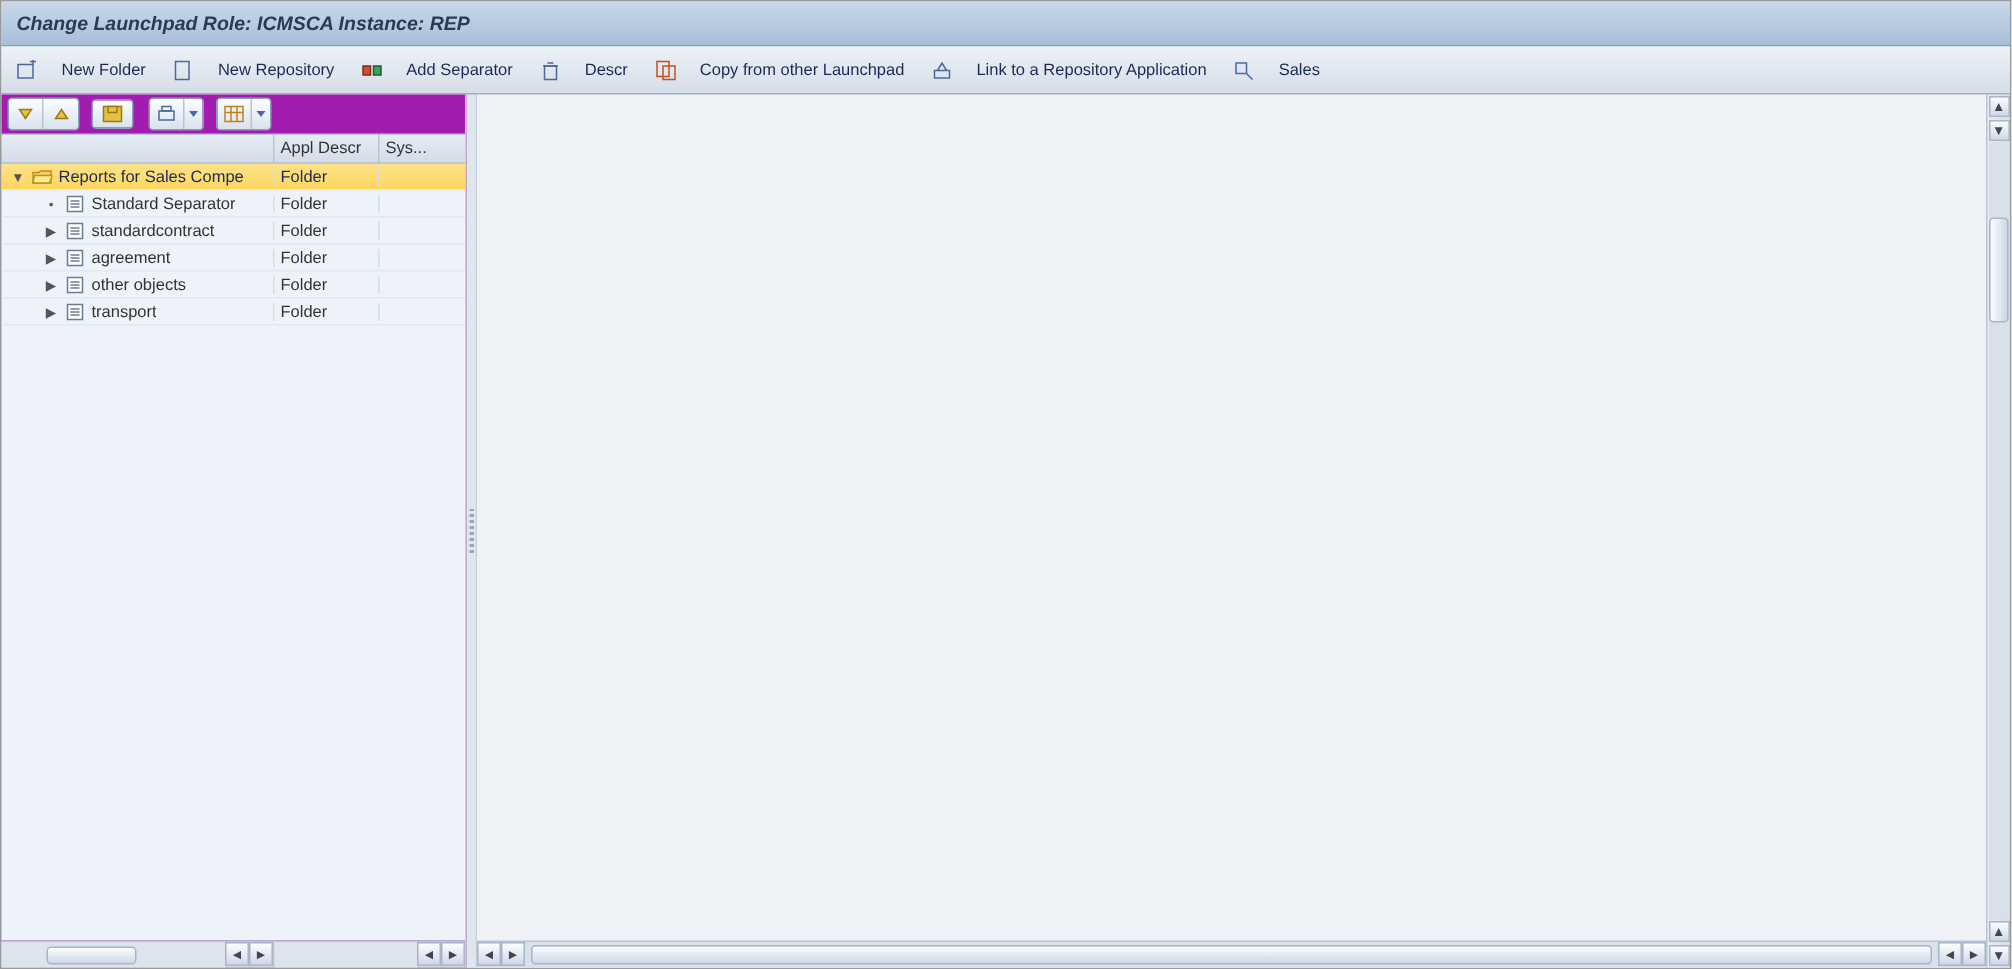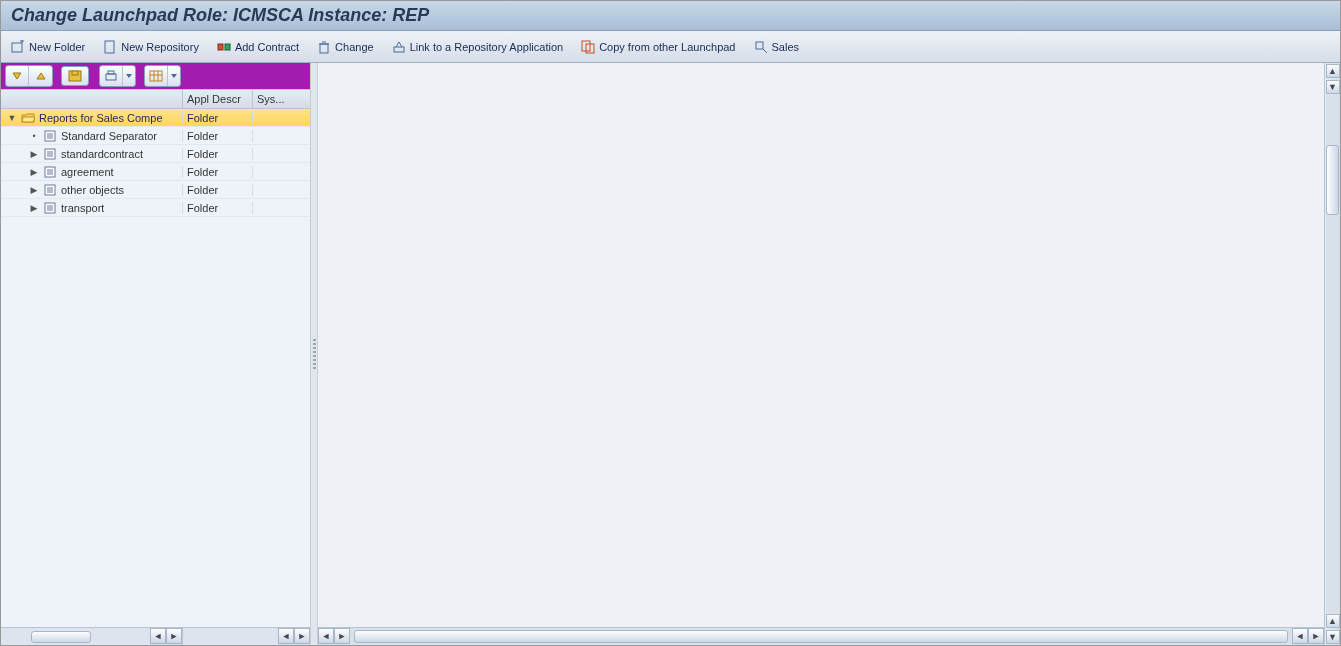--- a/index.html
+++ b/index.html
@@ -20,41 +20,41 @@
     flex-direction: column;
   }
   
   .titlebar {
     height: 30px;
     background: linear-gradient(#c9d8e8, #a8bfd8);
     border-bottom: 1px solid #8aa0b8;
     display: flex;
     align-items: center;
     padding: 0 10px;
-    font-size: 18px;
+    font-size: 13px;
     font-weight: bold;
     font-style: italic;
     color: #2a3a55;
   }
   
   .maintoolbar {
     height: 32px;
     background: linear-gradient(#eef2f7, #d5dde8);
     border-bottom: 1px solid #a0b0c0;
     display: flex;
     align-items: center;
     padding: 0 6px;
     gap: 10px;
   }
   .tb-btn {
     display: flex;
     align-items: center;
     height: 22px;
     padding: 0 4px;
-    gap: 4px;
+    gap: 16px;
     cursor: pointer;
     color: #1a2a55;
   }
   .tb-btn .glyph {
     width: 14px; height: 14px;
     display: flex; align-items: center; justify-content: center;
   }
   
   .body {
     flex: 1;
@@ -273,52 +273,52 @@
       <span>New Repository</span>
     </div>
 
     <div class="tb-btn">
       <span class="glyph">
         <svg width="14" height="14">
             <rect x="1" y="4" width="5" height="6" fill="#d05030" stroke="#803010"></rect>
             <rect x="8" y="4" width="5" height="6" fill="#40a060" stroke="#106030"></rect>
           </svg>
       </span>
-      <span>Add Contract</span>
+      <span>Add Separator</span>
     </div>
 
     <div class="tb-btn">
       <span class="glyph">
         <svg width="14" height="14">
             <rect x="3" y="4" width="8" height="9" fill="none" stroke="#4a6a9a"></rect>
             <line x1="2" y1="4" x2="12" y2="4" stroke="#4a6a9a"></line>
             <line x1="5" y1="2" x2="9" y2="2" stroke="#4a6a9a"></line>
           </svg>
       </span>
-      <span>Change</span>
+      <span>Descr</span>
+    </div>
+
+    <div class="tb-btn">
+      <span class="glyph">
+        <svg width="14" height="14">
+            <rect x="1" y="1" width="8" height="10" fill="none" stroke="#c05020"></rect>
+            <rect x="5" y="4" width="8" height="9" fill="none" stroke="#c05020"></rect>
+          </svg>
+      </span>
+      <span>Copy from other Launchpad</span>
     </div>
 
     <div class="tb-btn">
       <span class="glyph">
         <svg width="14" height="14">
             <rect x="2" y="7" width="10" height="5" fill="none" stroke="#4a6a9a"></rect>
             <path d="M4 7 L7 2 L10 7" fill="none" stroke="#4a6a9a"></path>
           </svg>
       </span>
       <span>Link to a Repository Application</span>
-    </div>
-
-    <div class="tb-btn">
-      <span class="glyph">
-        <svg width="14" height="14">
-            <rect x="1" y="1" width="8" height="10" fill="none" stroke="#c05020"></rect>
-            <rect x="5" y="4" width="8" height="9" fill="none" stroke="#c05020"></rect>
-          </svg>
-      </span>
-      <span>Copy from other Launchpad</span>
     </div>
 
     <div class="tb-btn">
       <span class="glyph">
         <svg width="14" height="14">
             <rect x="2" y="2" width="7" height="7" fill="none" stroke="#4a6a9a"></rect>
             <line x1="9" y1="9" x2="13" y2="13" stroke="#4a6a9a"></line>
           </svg>
       </span>
       <span>Sales</span>

